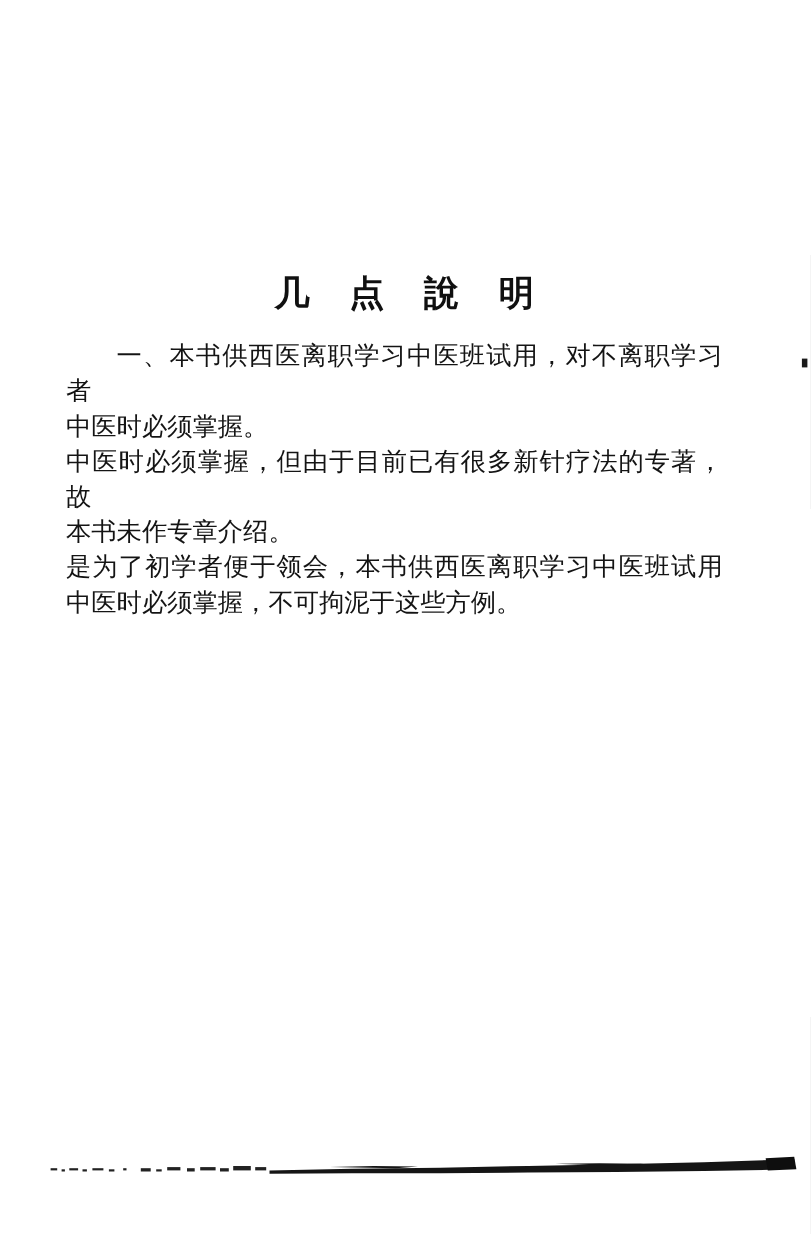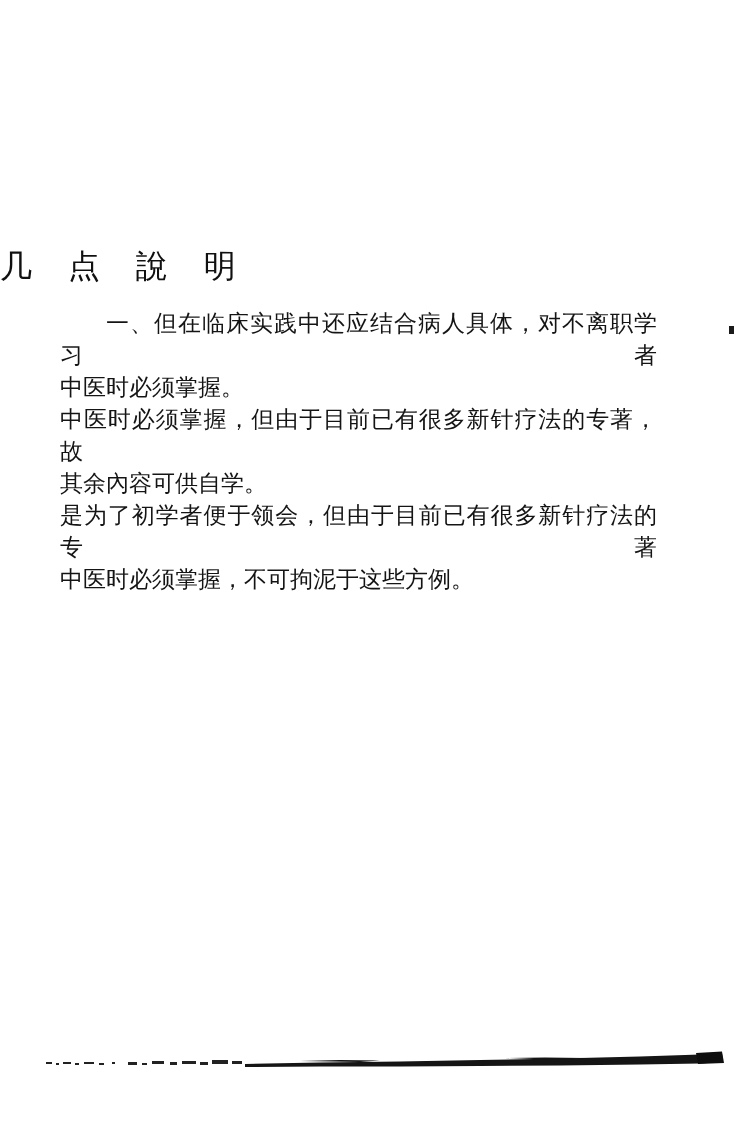--- a/index.html
+++ b/index.html
@@ -8,22 +8,23 @@
     width: 737px;
     height: 1122px;
     margin: 0 auto;
     background: #ffffff;
     overflow: hidden;
     color: #161616;
   }
   .title {
     margin: 0;
     padding-top: 246px;
+    text-align: center;
     font-family: "Liberation Sans", sans-serif;
-    font-weight: normal;
+    font-weight: bold;
     font-size: 32px;
     line-height: 40px;
     letter-spacing: 2px;
     word-spacing: 0.72em;
     color: #101010;
   }
   .body-block {
     margin-top: 22px;
     margin-left: 60px;
     width: 597px;
@@ -56,25 +57,25 @@
   }
 </style>
 </head>
 <body>
 
 <div class="page">
 
   <h1 class="title">几 点 說 明</h1>
 
   <div class="body-block">
-    <p class="line justify indent">一、但在临床实践中还应结合病人具体，对不离职学习者</p>
+    <p class="line justify indent">一、本书供西医离职学习中医班试用，对不离职学习者</p>
     <p class="line">中医时必须掌握。</p>
     <p class="line justify">中医时必须掌握，但由于目前已有很多新针疗法的专著，故</p>
-    <p class="line">其余內容可供自学。</p>
-    <p class="line justify">是为了初学者便于领会，但由于目前已有很多新针疗法的专著</p>
+    <p class="line">本书未作专章介绍。</p>
+    <p class="line justify">是为了初学者便于领会，本书供西医离职学习中医班试用</p>
     <p class="line">中医时必须掌握，不可拘泥于这些方例。</p>
   </div>
 
   <span class="edge-mark"></span>
 
   <svg class="bottom-streak" viewBox="0 0 737 30" xmlns="http://www.w3.org/2000/svg" aria-hidden="true">
 
     <g fill="#222222">
       <rect x="46" y="16" width="6" height="2"></rect>
       <rect x="56" y="17" width="3" height="2"></rect>

